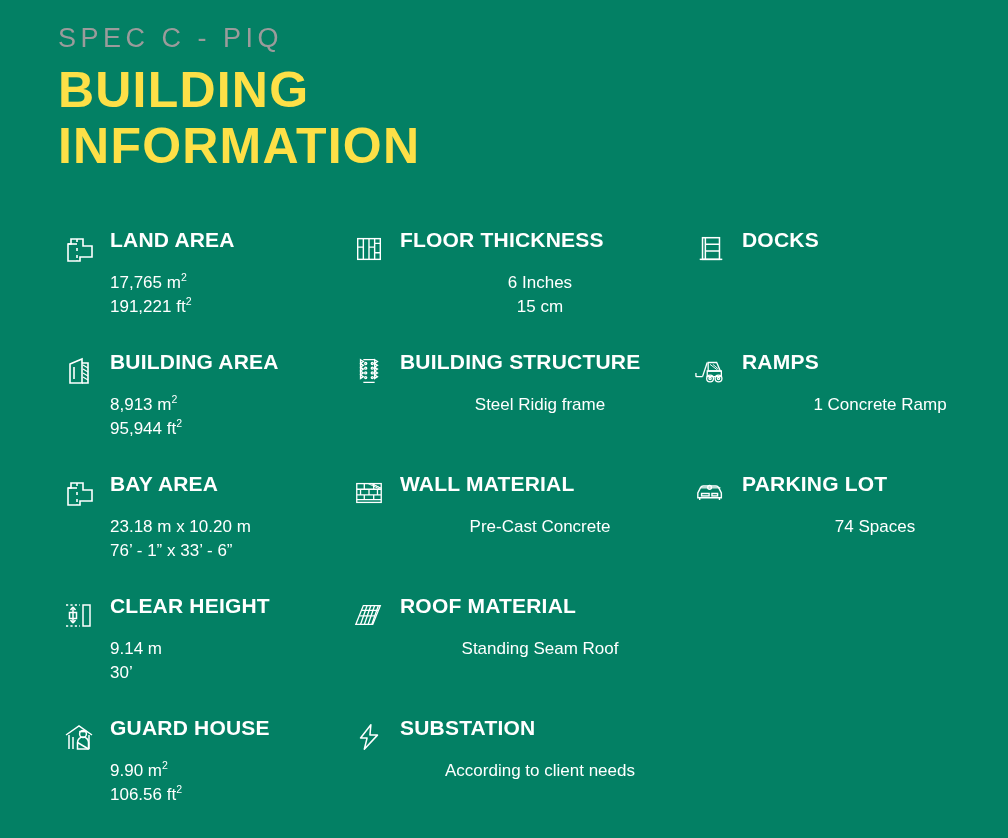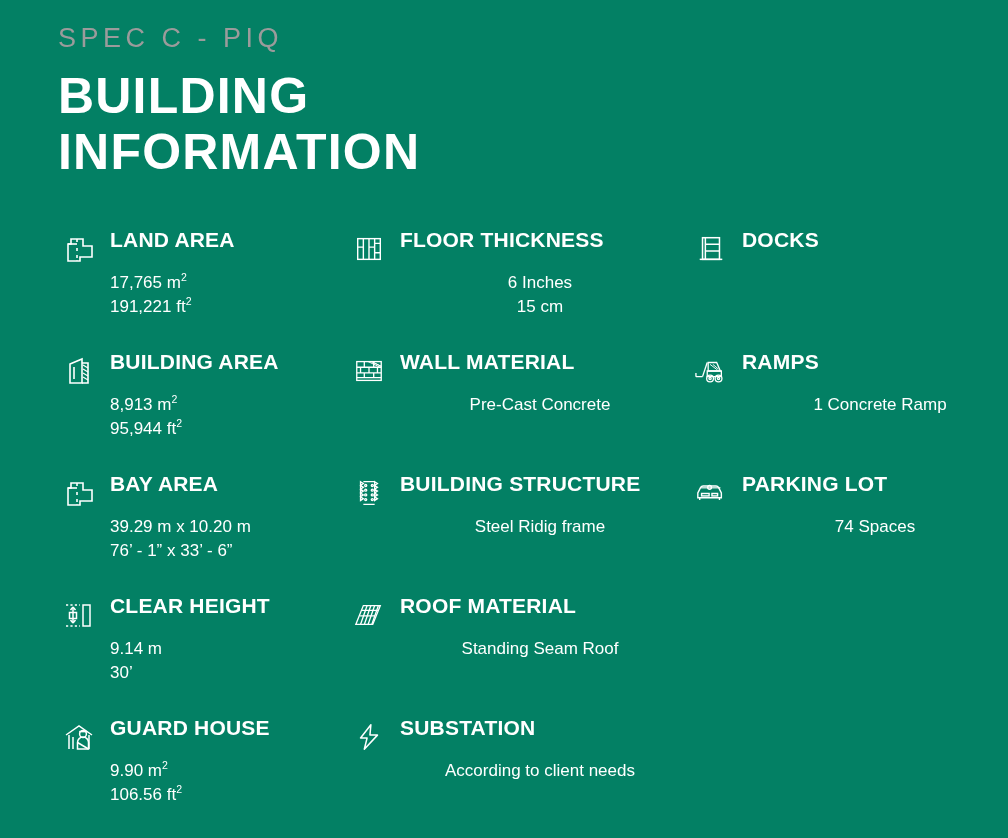--- a/index.html
+++ b/index.html
@@ -25,22 +25,22 @@
     letter-spacing: 4.5px;
     color: #9b9b9b;
     font-weight: 400;
     line-height: 1.2;
   }
   .title {
     font-size: 50px;
     font-weight: 700;
     letter-spacing: 1.2px;
     line-height: 1.12;
-    margin-top: 14px;
-    color: #ffffff;
+    margin-top: 8px;
+    color: #fde047;
   }
   .title .line {
     display: block;
   }
 
   
   .grid {
     position: absolute;
     top: 228px;
     left: 0;
@@ -160,21 +160,21 @@
         <span class="icon">
           <svg width="34" height="34" viewBox="0 0 34 34" fill="none" stroke="#ffffff" stroke-width="1.6">
             <path d="M9 7 h12 v7 h9 v11 h-12 v4 H6 V12 h3 z"></path>
             <path d="M15 7 v5 M15 16 v4 M15 23 v6" stroke-dasharray="3 2.4"></path>
             <path d="M6 12 h9"></path>
           </svg>
         </span>
         <span class="item-label">BAY AREA</span>
       </div>
       <div class="item-values">
-        <div class="value">39.29 m x 10.20 m</div>
+        <div class="value">23.18 m x 10.20 m</div>
         <div class="value">76’ - 1”  x  33’ - 6”</div>
       </div>
     </div>
 
     <div class="item">
       <div class="item-head">
         <span class="icon">
           <svg width="34" height="34" viewBox="0 0 34 34" fill="none" stroke="#ffffff" stroke-width="1.5">
             <path d="M4 7 h14" stroke-dasharray="2.2 2.2"></path>
             <path d="M4 28 h14" stroke-dasharray="2.2 2.2"></path>
@@ -224,38 +224,20 @@
             <rect x="5" y="6" width="24" height="22"></rect>
             <path d="M11 6 v22 M17 6 v22 M23 6 v22"></path>
             <path d="M5 15 h6 M17 15 h6 M23 11 h6 M23 21 h6"></path>
           </svg>
         </span>
         <span class="item-label">FLOOR THICKNESS</span>
       </div>
       <div class="item-values">
         <div class="value">6 Inches</div>
         <div class="value">15 cm</div>
-      </div>
-    </div>
-
-    <div class="item">
-      <div class="item-head">
-        <span class="icon">
-          <svg width="32" height="32" viewBox="0 0 34 34" fill="none" stroke="#ffffff" stroke-width="1.4">
-            <rect x="4" y="7" width="26" height="20"></rect>
-            <path d="M4 13 h26 M4 19 h26 M4 24 h26"></path>
-            <path d="M12 7 v6 M22 7 v6 M8 13 v6 M17 13 v6 M26 13 v6 M12 19 v5 M22 19 v5"></path>
-            <path d="M16 7 l13 6 M19 7 l11 5" stroke-width="1"></path>
-            <path d="M22 8 l8 4" stroke-width="1"></path>
-          </svg>
-        </span>
-        <span class="item-label">WALL MATERIAL</span>
-      </div>
-      <div class="item-values">
-        <div class="value">Pre-Cast Concrete</div>
       </div>
     </div>
 
     <div class="item">
       <div class="item-head">
         <span class="icon">
           <svg width="32" height="32" viewBox="0 0 34 34" fill="none" stroke="#ffffff" stroke-width="1.4">
             <path d="M8 5 l3 2 -3 2 3 2 -3 2 3 2 -3 2 3 2 -3 2 3 2 -3 2 V5 z"></path>
             <path d="M23 5 l3 2 -3 2 3 2 -3 2 3 2 -3 2 3 2 -3 2 3 2 -3 2 V5 z"></path>
             <path d="M11 5 h12 M11 29 h12"></path>
@@ -273,20 +255,38 @@
       </div>
       <div class="item-values">
         <div class="value">Steel Ridig frame</div>
       </div>
     </div>
 
     <div class="item">
       <div class="item-head">
         <span class="icon">
           <svg width="32" height="32" viewBox="0 0 34 34" fill="none" stroke="#ffffff" stroke-width="1.4">
+            <rect x="4" y="7" width="26" height="20"></rect>
+            <path d="M4 13 h26 M4 19 h26 M4 24 h26"></path>
+            <path d="M12 7 v6 M22 7 v6 M8 13 v6 M17 13 v6 M26 13 v6 M12 19 v5 M22 19 v5"></path>
+            <path d="M16 7 l13 6 M19 7 l11 5" stroke-width="1"></path>
+            <path d="M22 8 l8 4" stroke-width="1"></path>
+          </svg>
+        </span>
+        <span class="item-label">WALL MATERIAL</span>
+      </div>
+      <div class="item-values">
+        <div class="value">Pre-Cast Concrete</div>
+      </div>
+    </div>
+
+    <div class="item">
+      <div class="item-head">
+        <span class="icon">
+          <svg width="32" height="32" viewBox="0 0 34 34" fill="none" stroke="#ffffff" stroke-width="1.4">
             <path d="M11 7 h18 l-8 20 H3 z"></path>
             <path d="M15 7 l-7 20 M19 7 l-7 20 M23 7 l-7 20 M27 7 l-7 20"></path>
             <path d="M9.5 12 h17 M7.5 18 h16"></path>
           </svg>
         </span>
         <span class="item-label">ROOF MATERIAL</span>
       </div>
       <div class="item-values">
         <div class="value">Standing Seam Roof</div>
       </div>

